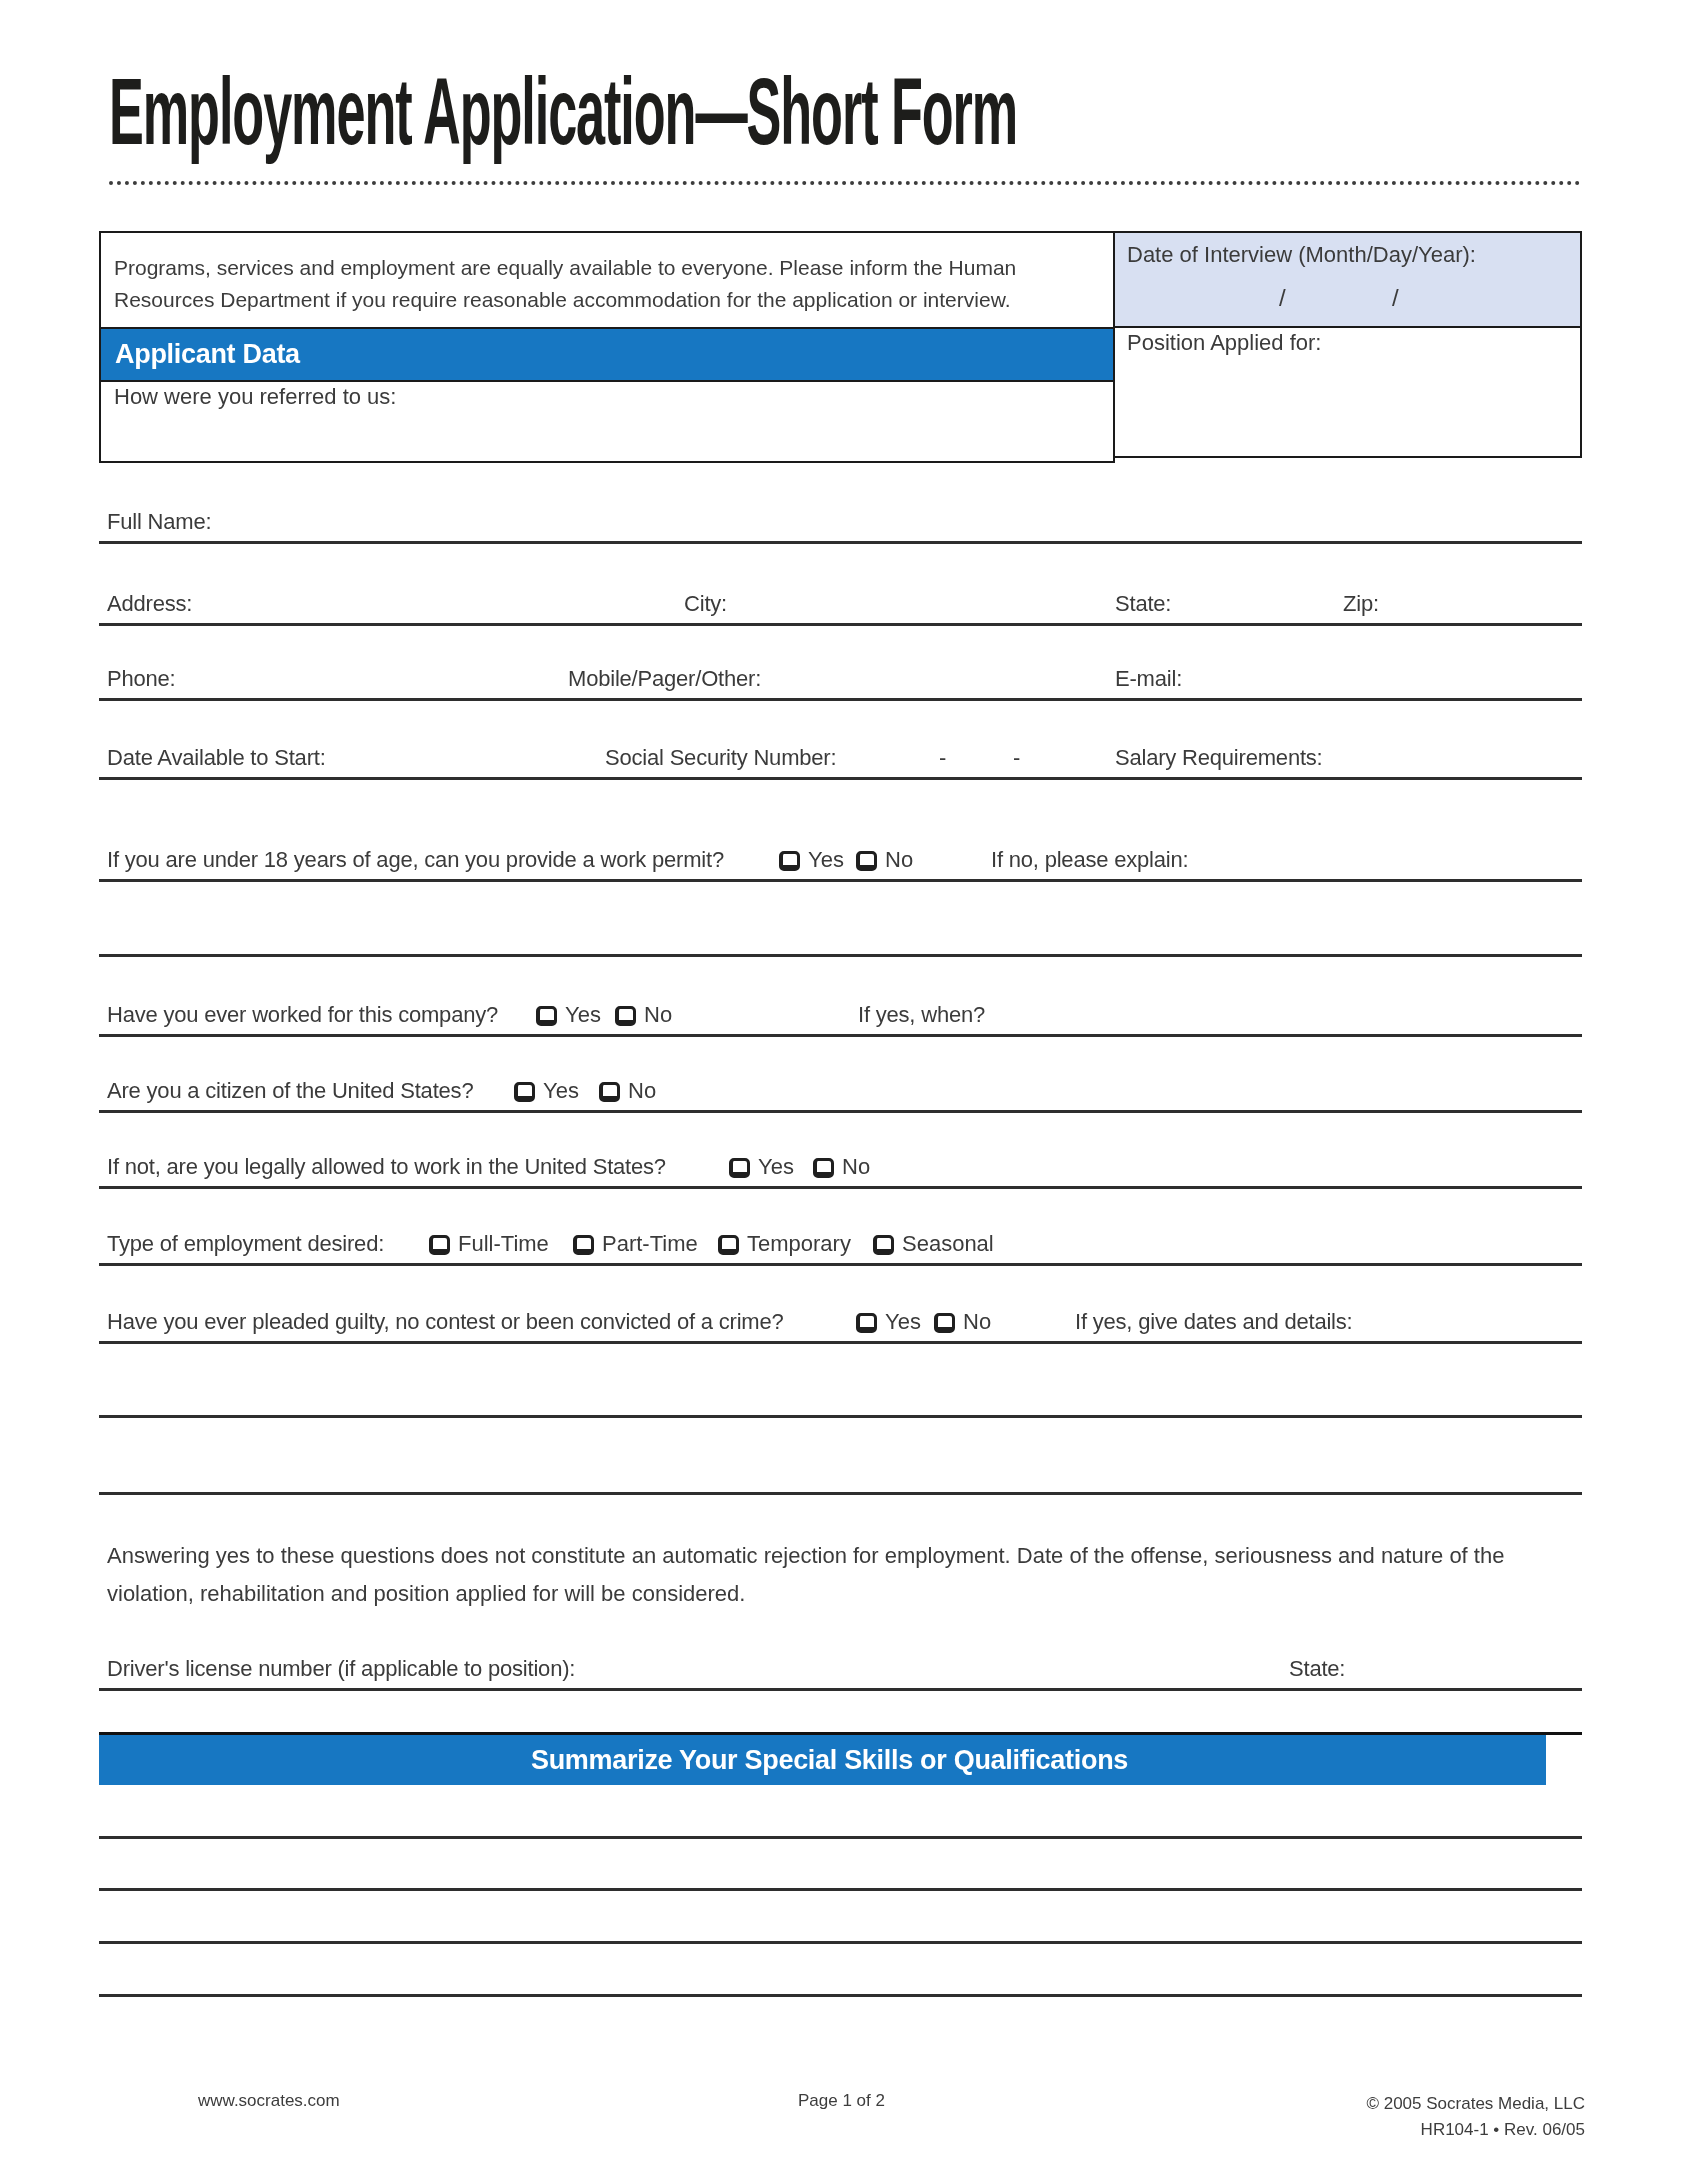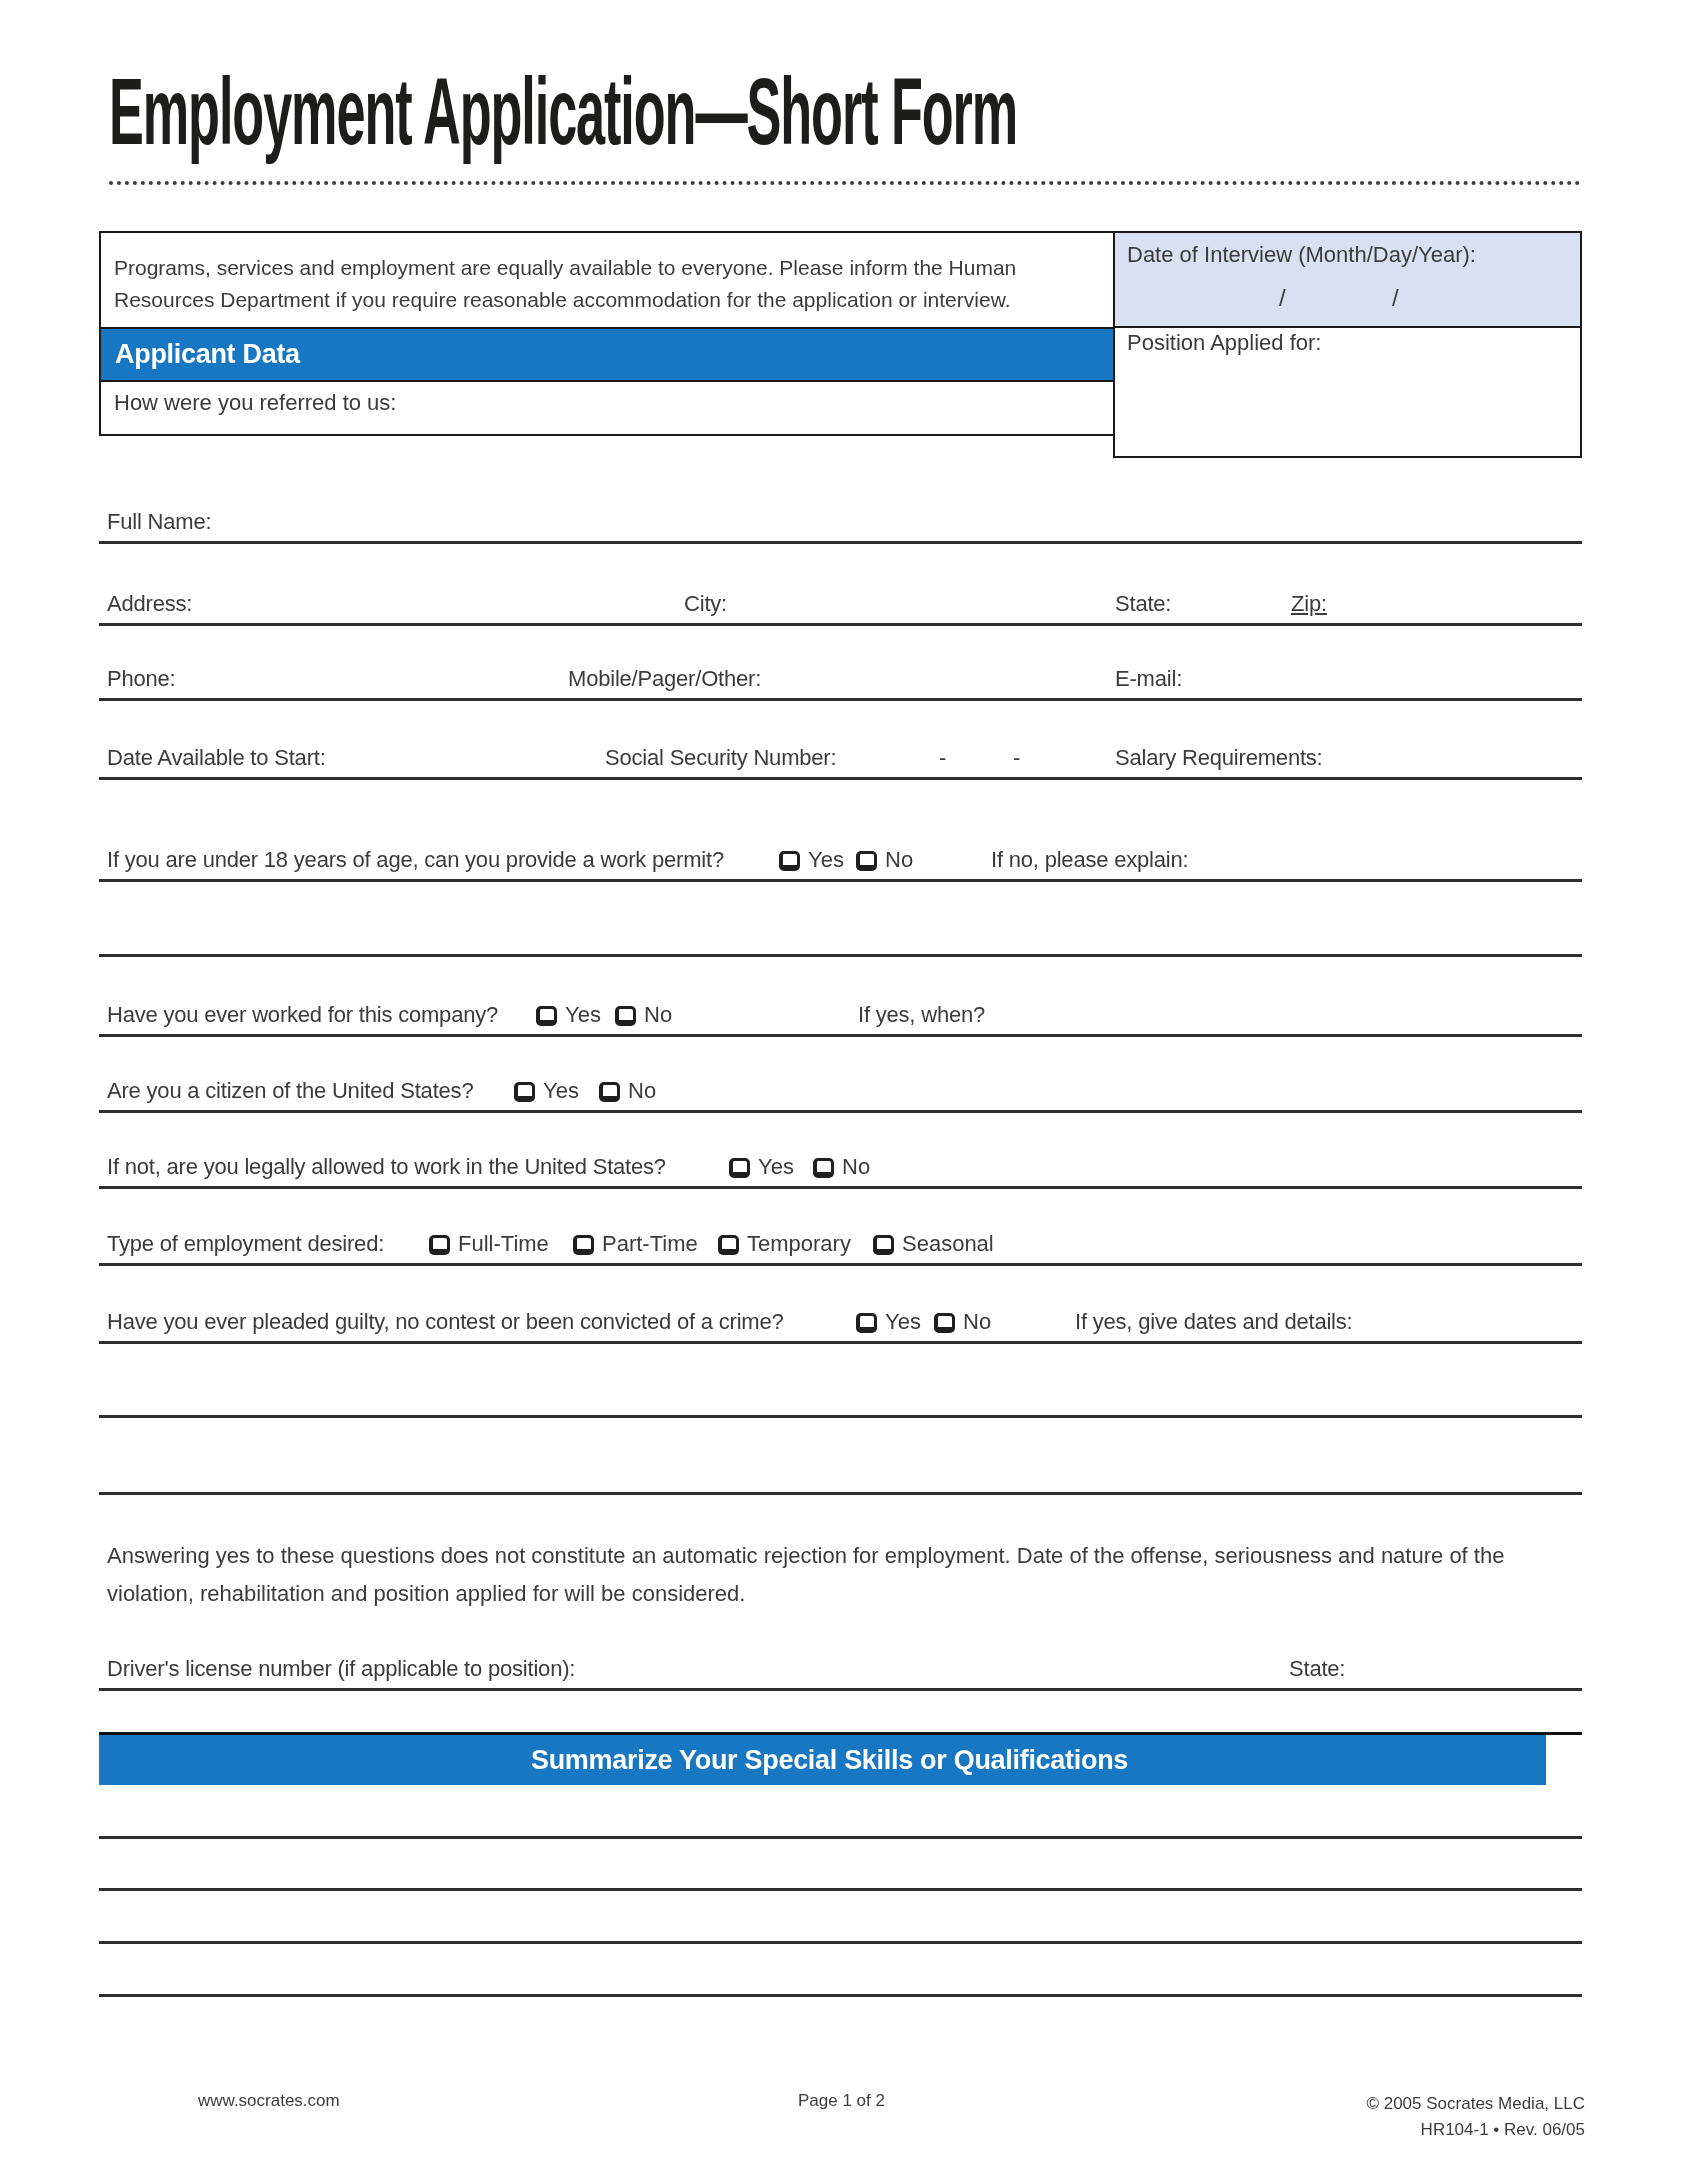--- a/index.html
+++ b/index.html
@@ -18,21 +18,21 @@
   }
   .dotted-rule {
     position:absolute; left:109px; top:149px; width:1472px; height:36px;
     border-bottom:4px dotted #3c3c3c;
   }
   
   .cell { position:absolute; border:2px solid #1a1a1a; background:#fff; }
   .cell-intro { left:99px; top:231px; width:1016px; height:98px; padding:19px 13px; font-size:21px; line-height:1.5; color:#3c3c3c; }
   .cell-blue  { left:99px; top:327px; width:1016px; height:55px; background:var(--blue,#1777c2); color:#fff;
                 font-size:27px; font-weight:bold; line-height:51px; padding-left:14px; letter-spacing:-0.3px; }
-  .cell-referred { left:99px; top:380px; width:1016px; height:56px; padding:8px 13px; font-size:22px; }
+  .cell-referred { left:99px; top:380px; width:1016px; height:83px; padding:2px 13px; font-size:22px; }
   .cell-date { left:1113px; top:231px; width:469px; height:97px; background:var(--lightblue,#d8e0f2); padding:9px 12px; font-size:22px; }
   .cell-position { left:1113px; top:326px; width:469px; height:132px; padding:2px 12px; font-size:22px; }
   .slash { position:absolute; font-size:24px; color:#3c3c3c; top:51px; }
   
   .row { position:absolute; left:99px; width:1483px; height:43px; border-bottom:3px solid #2e2e2e; }
   .row .lbl { position:absolute; bottom:6px; white-space:nowrap; font-size:22px; color:#3b3b3b; letter-spacing:-0.2px; }
   .opt { position:absolute; bottom:6px; white-space:nowrap; font-size:22px; color:#3b3b3b; }
   .cb {
     display:inline-block; width:21px; height:20px; background:#fff;
     border:3px solid #1f1f1f; border-left-width:4px; border-bottom-width:6px;
@@ -77,21 +77,21 @@
 </div>
 
 <div class="row" style="top:501px;">
   <span class="lbl" style="left:8px;">Full Name:</span>
 </div>
 
 <div class="row" style="top:583px;">
   <span class="lbl" style="left:8px;">Address:</span>
   <span class="lbl" style="left:585px;">City:</span>
   <span class="lbl" style="left:1016px;">State:</span>
-  <span class="lbl" style="left:1192px;text-decoration:underline;">Zip:</span>
+  <span class="lbl" style="left:1244px;">Zip:</span>
 </div>
 
 <div class="row" style="top:658px;">
   <span class="lbl" style="left:8px;">Phone:</span>
   <span class="lbl" style="left:469px;">Mobile/Pager/Other:</span>
   <span class="lbl" style="left:1016px;">E-mail:</span>
 </div>
 
 <div class="row" style="top:737px;">
   <span class="lbl" style="left:8px;">Date Available to Start:</span>

